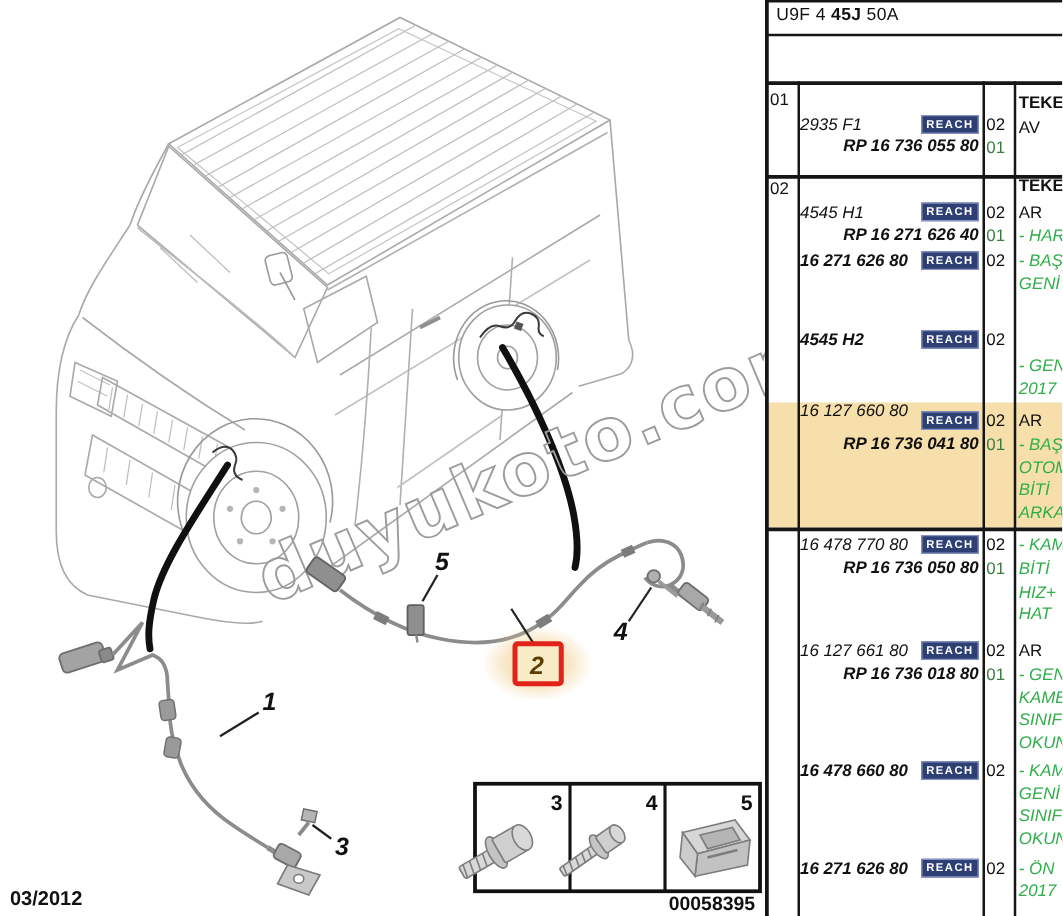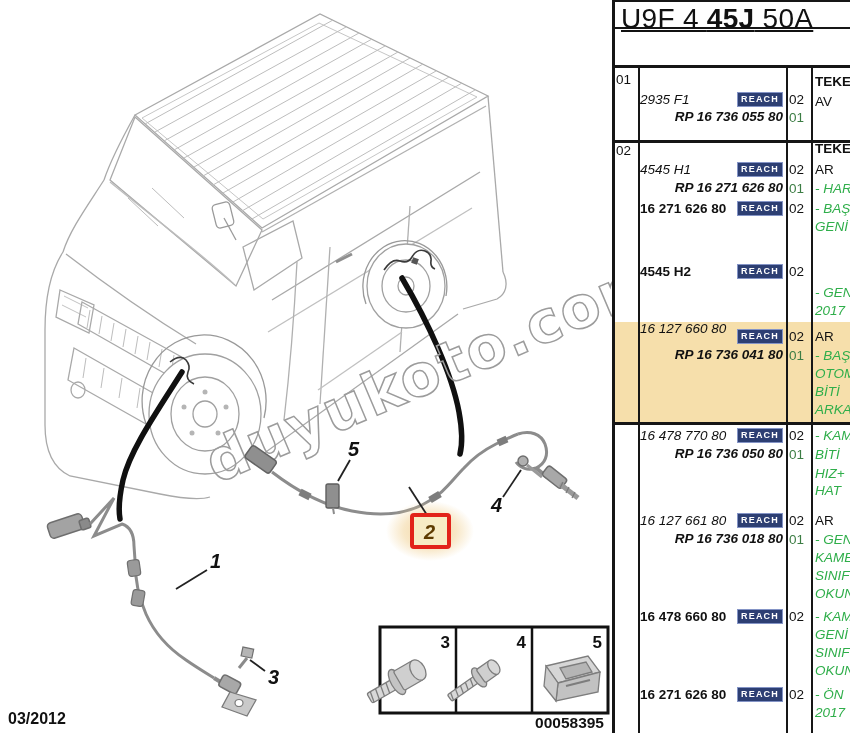--- a/index.html
+++ b/index.html
@@ -9,26 +9,26 @@
   .diagram{position:absolute;left:0;top:0;}
 
   
   .table-wrap{position:absolute;left:612px;top:0;width:238px;height:733px;
               overflow:hidden;font-size:13.5px;}
   .hl-row{position:absolute;left:0;top:322px;width:238px;height:100px;background:#f6dfab;}
   .vline{position:absolute;width:2px;background:#161616;}
   .vline.thick{width:3px;}
   .hline{position:absolute;left:0;width:238px;height:2px;background:#161616;}
   .hline.thick{height:3px;}
-  .title{position:absolute;left:9px;top:3px;font-size:28px;white-space:nowrap;letter-spacing:.3px;text-decoration:underline;}
+  .title{position:absolute;left:9px;top:3px;font-size:14px;white-space:nowrap;letter-spacing:.3px;}
   .title .b{font-weight:bold;}
   .tl{position:absolute;white-space:nowrap;line-height:16px;}
   .ref{left:4px;width:20px;}
   .pn{left:28px;font-style:italic;}
-  .pnb{left:28px;font-weight:bold;}
+  .pnb{left:28px;font-weight:bold;font-style:italic;}
   .rp{left:26px;width:145px;text-align:right;font-weight:bold;font-style:italic;}
   .qty{left:177px;width:21px;}
   .qg{color:#3c7d44;}
   .desc{left:203px;}
   .descb{font-weight:bold;}
   .grn{color:#2fae4a;font-style:italic;}
   .badge{position:absolute;left:125px;width:46px;height:15px;box-sizing:border-box;
          background:#2d3f73;border:1px solid #8494c6;color:#fff;font-size:9px;
          font-weight:bold;letter-spacing:1.2px;text-align:center;line-height:13px;cursor:pointer;}
 </style>
@@ -213,21 +213,21 @@
     <span class="tl qty" style="top:92px">02</span>
     <span class="tl rp" style="top:109px">RP 16 736 055 80</span>
     <span class="tl qty qg" style="top:110px">01</span>
     <span class="tl desc descb" style="top:74px">TEKE</span>
     <span class="tl desc" style="top:94px">AV</span>
 
     <span class="tl ref" style="top:143px">02</span>
     <span class="tl pn" style="top:162px">4545 H1</span>
     <span class="badge" style="top:162px">REACH</span>
     <span class="tl qty" style="top:162px">02</span>
-    <span class="tl rp" style="top:180px">RP 16 271 626 80</span>
+    <span class="tl rp" style="top:180px">RP 16 271 626 40</span>
     <span class="tl qty qg" style="top:181px">01</span>
     <span class="tl pnb" style="top:201px">16 271 626 80</span>
     <span class="badge" style="top:201px">REACH</span>
     <span class="tl qty" style="top:201px">02</span>
     <span class="tl pnb" style="top:264px">4545 H2</span>
     <span class="badge" style="top:264px">REACH</span>
     <span class="tl qty" style="top:264px">02</span>
     <span class="tl desc descb" style="top:141px">TEKE</span>
     <span class="tl desc" style="top:162px">AR</span>
     <span class="tl desc grn" style="top:181px">- HARİ</span>

